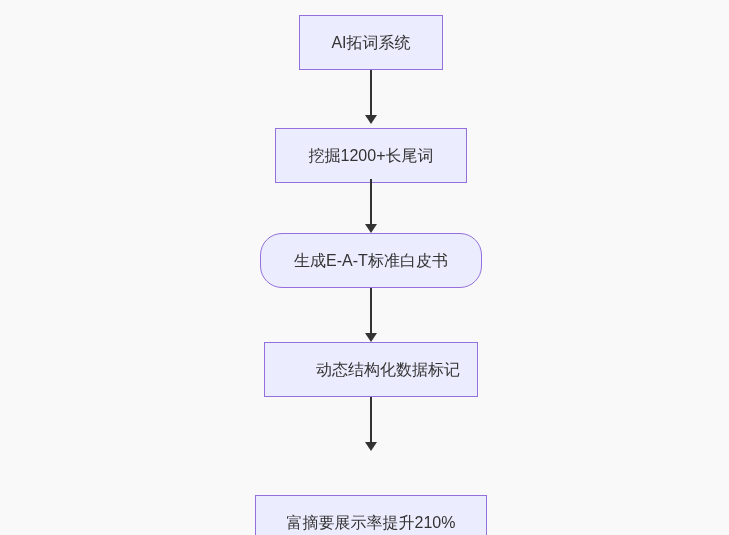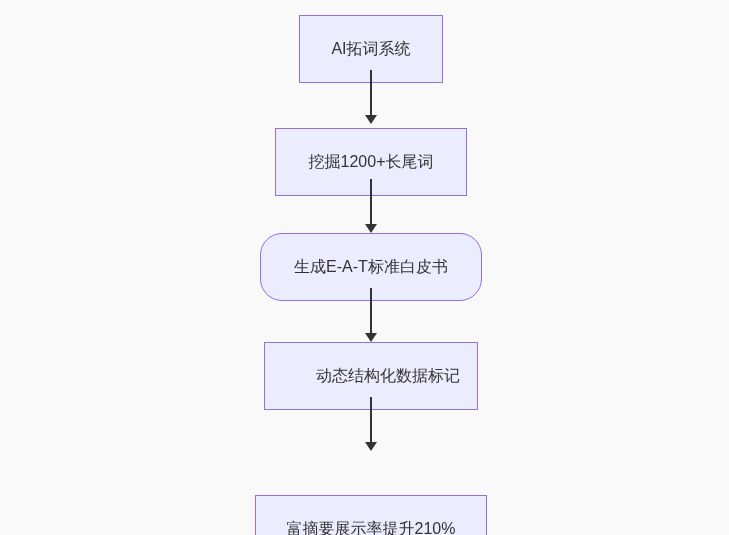--- a/index.html
+++ b/index.html
@@ -11,21 +11,21 @@
     position: relative;
     width: 729px;
     height: 535px;
     background: #f9f9f9;
     overflow: hidden;
     font-family: "Liberation Sans", "DejaVu Sans", sans-serif;
   }
   .node {
     position: absolute;
     box-sizing: border-box;
-    height: 68px;
+    height: 55px;
     background: #ECECFF;
     border: 1.5px solid #9370DB;
     display: flex;
     align-items: center;
     justify-content: center;
   }
   .node-label {
     font-size: 16px;
     color: #333333;
     white-space: nowrap;

